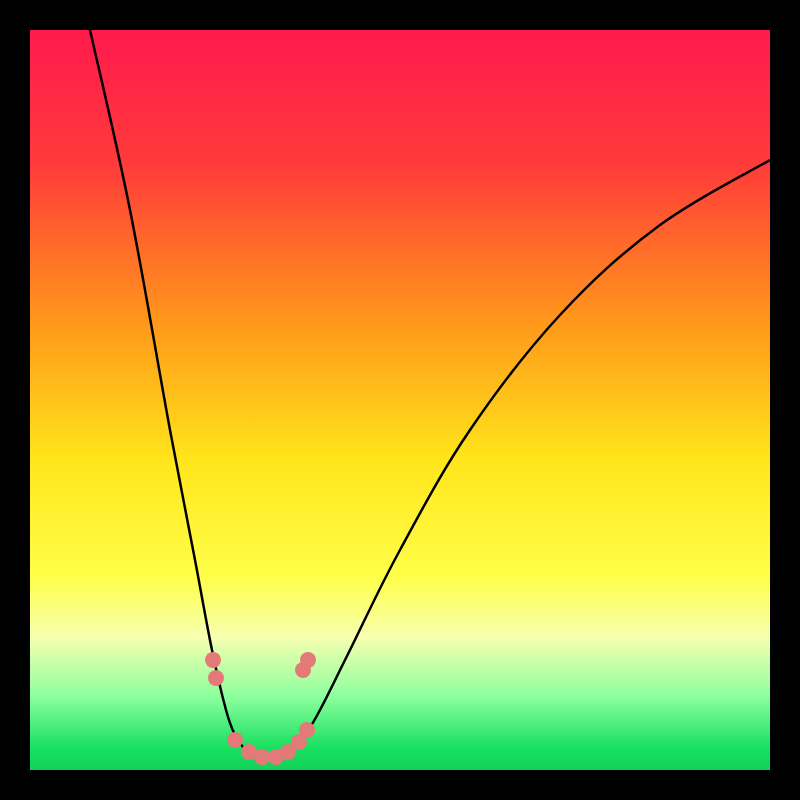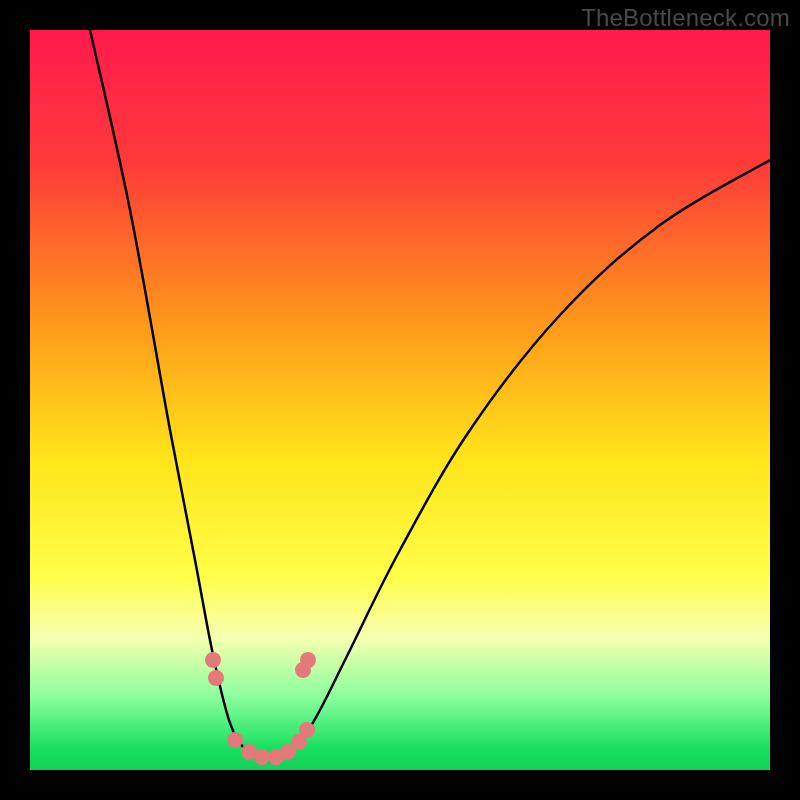--- a/index.html
+++ b/index.html
@@ -34,21 +34,20 @@
     font-size: 24px;
     font-weight: 500;
     letter-spacing: 0.2px;
     user-select: none;
   }
 </style>
 </head>
 <body>
 
 <div class="frame">
-  <div class="watermark">TheBottleneck.com</div>
 
   <svg class="plot" viewBox="0 0 740 740" preserveAspectRatio="none">
     <defs>
       <linearGradient id="bg-grad" x1="0" y1="0" x2="0" y2="1">
       <stop offset="0%" stop-color="#ff1a4d"></stop>
           <stop offset="18%" stop-color="#ff3a3a"></stop>
           <stop offset="40%" stop-color="#ff9a1a"></stop>
           <stop offset="57.99999999999999%" stop-color="#ffe51a"></stop>
           <stop offset="74%" stop-color="#ffff4a"></stop>
           <stop offset="82%" stop-color="#f7ffb0"></stop>

